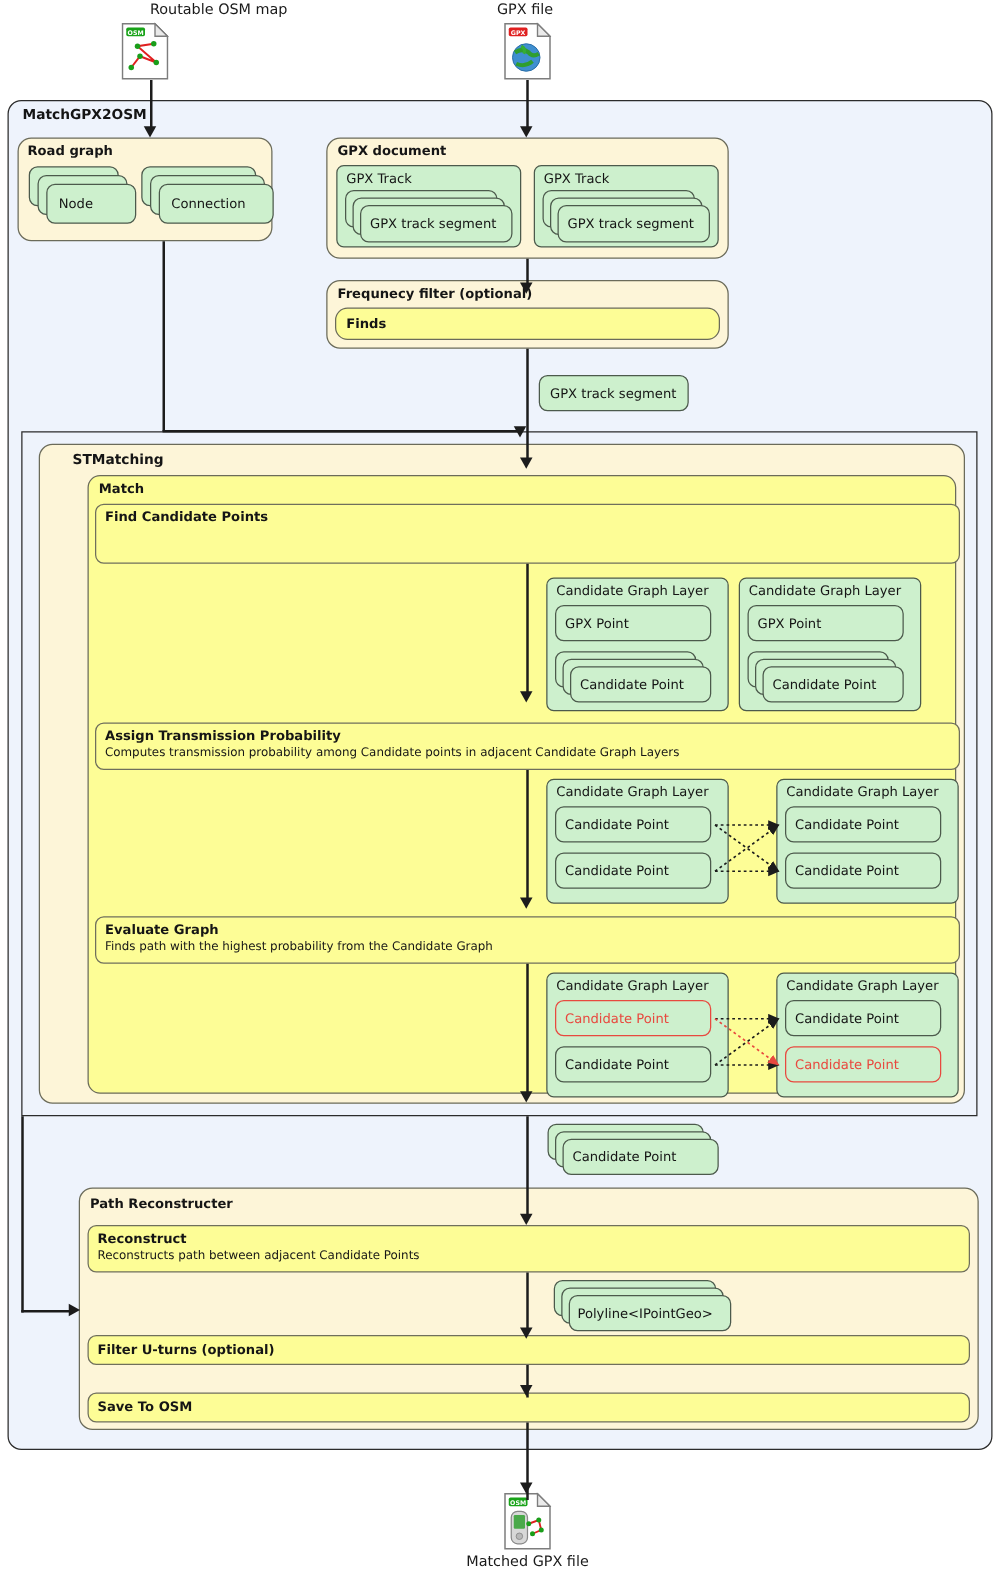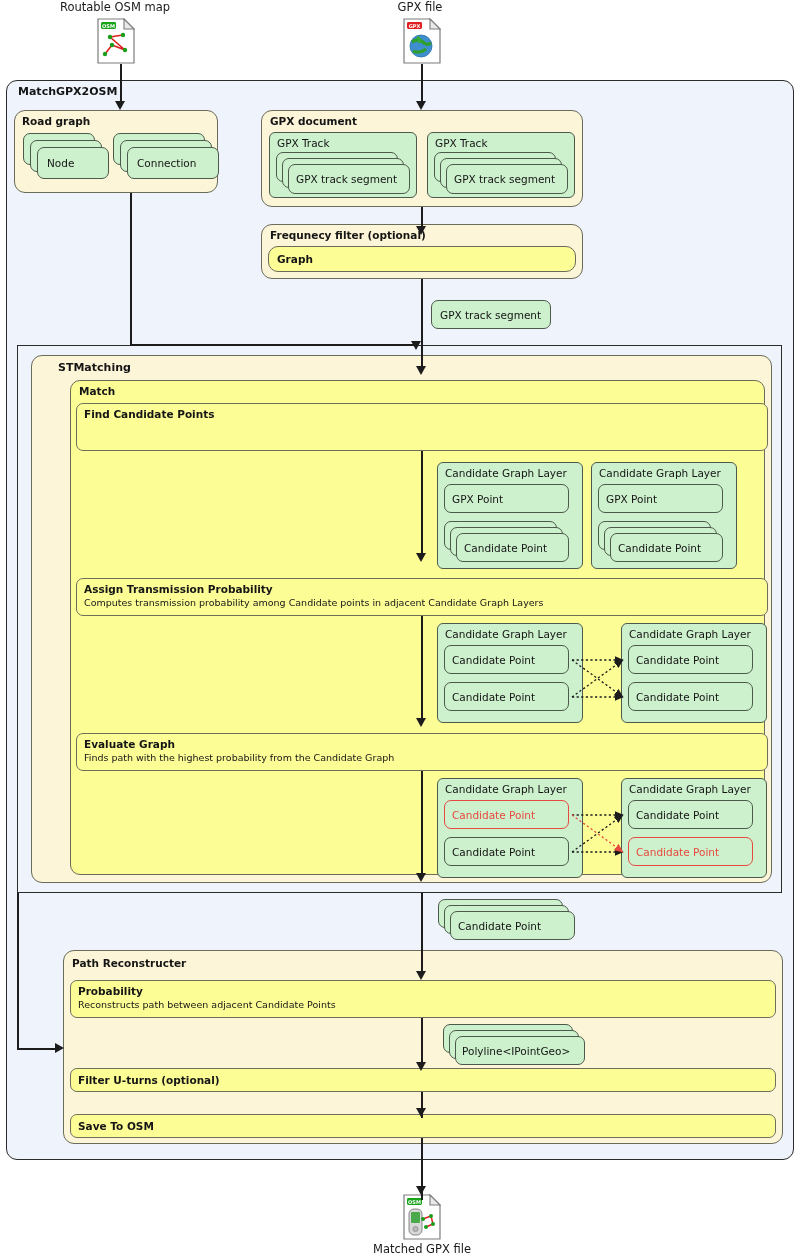--- a/index.html
+++ b/index.html
@@ -69,21 +69,21 @@
   svg.ov{position:absolute;left:0;top:0;width:800px;height:1255px;pointer-events:none;}
 
   
   .fileicon{position:absolute;}
 </style>
 </head>
 <body>
 
 <div id="canvas">
 
-  <div class="cap" style="left:0px;top:0px;width:230px;">Routable OSM map</div>
+  <div class="cap" style="left:0px;top:0px;width:230px;text-align:right;">Routable OSM map</div>
   <div class="cap" style="left:330px;top:0px;width:180px;">GPX file</div>
 
   <svg class="fileicon" style="left:97px;top:18px;" width="38" height="46" viewBox="0 0 38 46">
     <path d="M1 1 h26 l10 10 v34 h-36 z" fill="#ffffff" stroke="#7d7d7d" stroke-width="1.2"></path>
     <path d="M27 1 l10 10 h-10 z" fill="#eaeaea" stroke="#7d7d7d" stroke-width="1.1"></path>
     <rect x="4" y="4" width="15" height="7" rx="1.4" fill="#19a319"></rect>
     <text x="11.5" y="10" font-size="5" fill="#ffffff" text-anchor="middle" font-family="DejaVu Sans, sans-serif" font-weight="bold">OSM</text>
     <g stroke="#e02020" stroke-width="1.6" fill="none">
       <path d="M8 36 L15 27 L28 32 L13 19 L26 17"></path>
     </g>
@@ -155,21 +155,21 @@
   <div class="abs comp-green-pale" style="left:427px;top:132px;width:148px;height:66px;"></div>
   <div class="box-title" style="left:435px;top:137px;">GPX Track</div>
   <div class="abs comp-green" style="left:434px;top:152px;width:122px;height:30px;"></div>
   <div class="abs comp-green" style="left:440px;top:158px;width:122px;height:30px;"></div>
   <div class="abs comp-green" style="left:446px;top:164px;width:122px;height:30px;"></div>
   <div class="box-title" style="left:454px;top:173px;">GPX track segment</div>
 
   <div class="abs pkg-cream" style="left:261px;top:224px;width:322px;height:55px;"></div>
   <div class="pkg-title" style="left:270px;top:229px;font-size:10.5px;">Frequnecy filter (optional)</div>
   <div class="abs pkg-yellow" style="left:268px;top:246px;width:308px;height:26px;"></div>
-  <div class="act-title" style="left:277px;top:253px;">Graph</div>
+  <div class="act-title" style="left:277px;top:253px;">Finds</div>
 
   <div class="abs comp-green" style="left:431px;top:300px;width:120px;height:29px;"></div>
   <div class="box-title" style="left:440px;top:309px;">GPX track segment</div>
 
   <div class="abs" style="left:17px;top:345px;width:765px;height:548px;background:#eef3fc;border:1.6px solid #2b2b2b;"></div>
   <div class="abs pkg-cream" style="left:31px;top:355px;width:741px;height:528px;"></div>
   <div class="pkg-title" style="left:58px;top:361px;">STMatching</div>
 
   <div class="abs pkg-yellow" style="left:70px;top:380px;width:695px;height:495px;"></div>
   <div class="pkg-title" style="left:79px;top:385px;font-size:10.5px;">Match</div>
@@ -233,21 +233,21 @@
 
   <div class="abs comp-green" style="left:438px;top:899px;width:125px;height:29px;"></div>
   <div class="abs comp-green" style="left:444px;top:905px;width:125px;height:29px;"></div>
   <div class="abs comp-green" style="left:450px;top:911px;width:125px;height:29px;"></div>
   <div class="box-title" style="left:458px;top:920px;">Candidate Point</div>
 
   <div class="abs pkg-cream" style="left:63px;top:950px;width:720px;height:194px;"></div>
   <div class="pkg-title" style="left:72px;top:957px;font-size:10.5px;">Path Reconstructer</div>
 
   <div class="abs act" style="left:70px;top:980px;width:706px;height:38px;"></div>
-  <div class="act-title" style="left:78px;top:985px;">Probability</div>
+  <div class="act-title" style="left:78px;top:985px;">Reconstruct</div>
   <div class="act-desc" style="left:78px;top:999px;width:690px;">Reconstructs path between adjacent Candidate Points</div>
 
   <div class="abs comp-green" style="left:443px;top:1024px;width:130px;height:29px;"></div>
   <div class="abs comp-green" style="left:449px;top:1030px;width:130px;height:29px;"></div>
   <div class="abs comp-green" style="left:455px;top:1036px;width:130px;height:29px;"></div>
   <div class="box-title" style="left:462px;top:1045px;">Polyline&lt;IPointGeo&gt;</div>
 
   <div class="abs act" style="left:70px;top:1068px;width:706px;height:24px;"></div>
   <div class="act-title" style="left:78px;top:1074px;">Filter U-turns (optional)</div>
 

